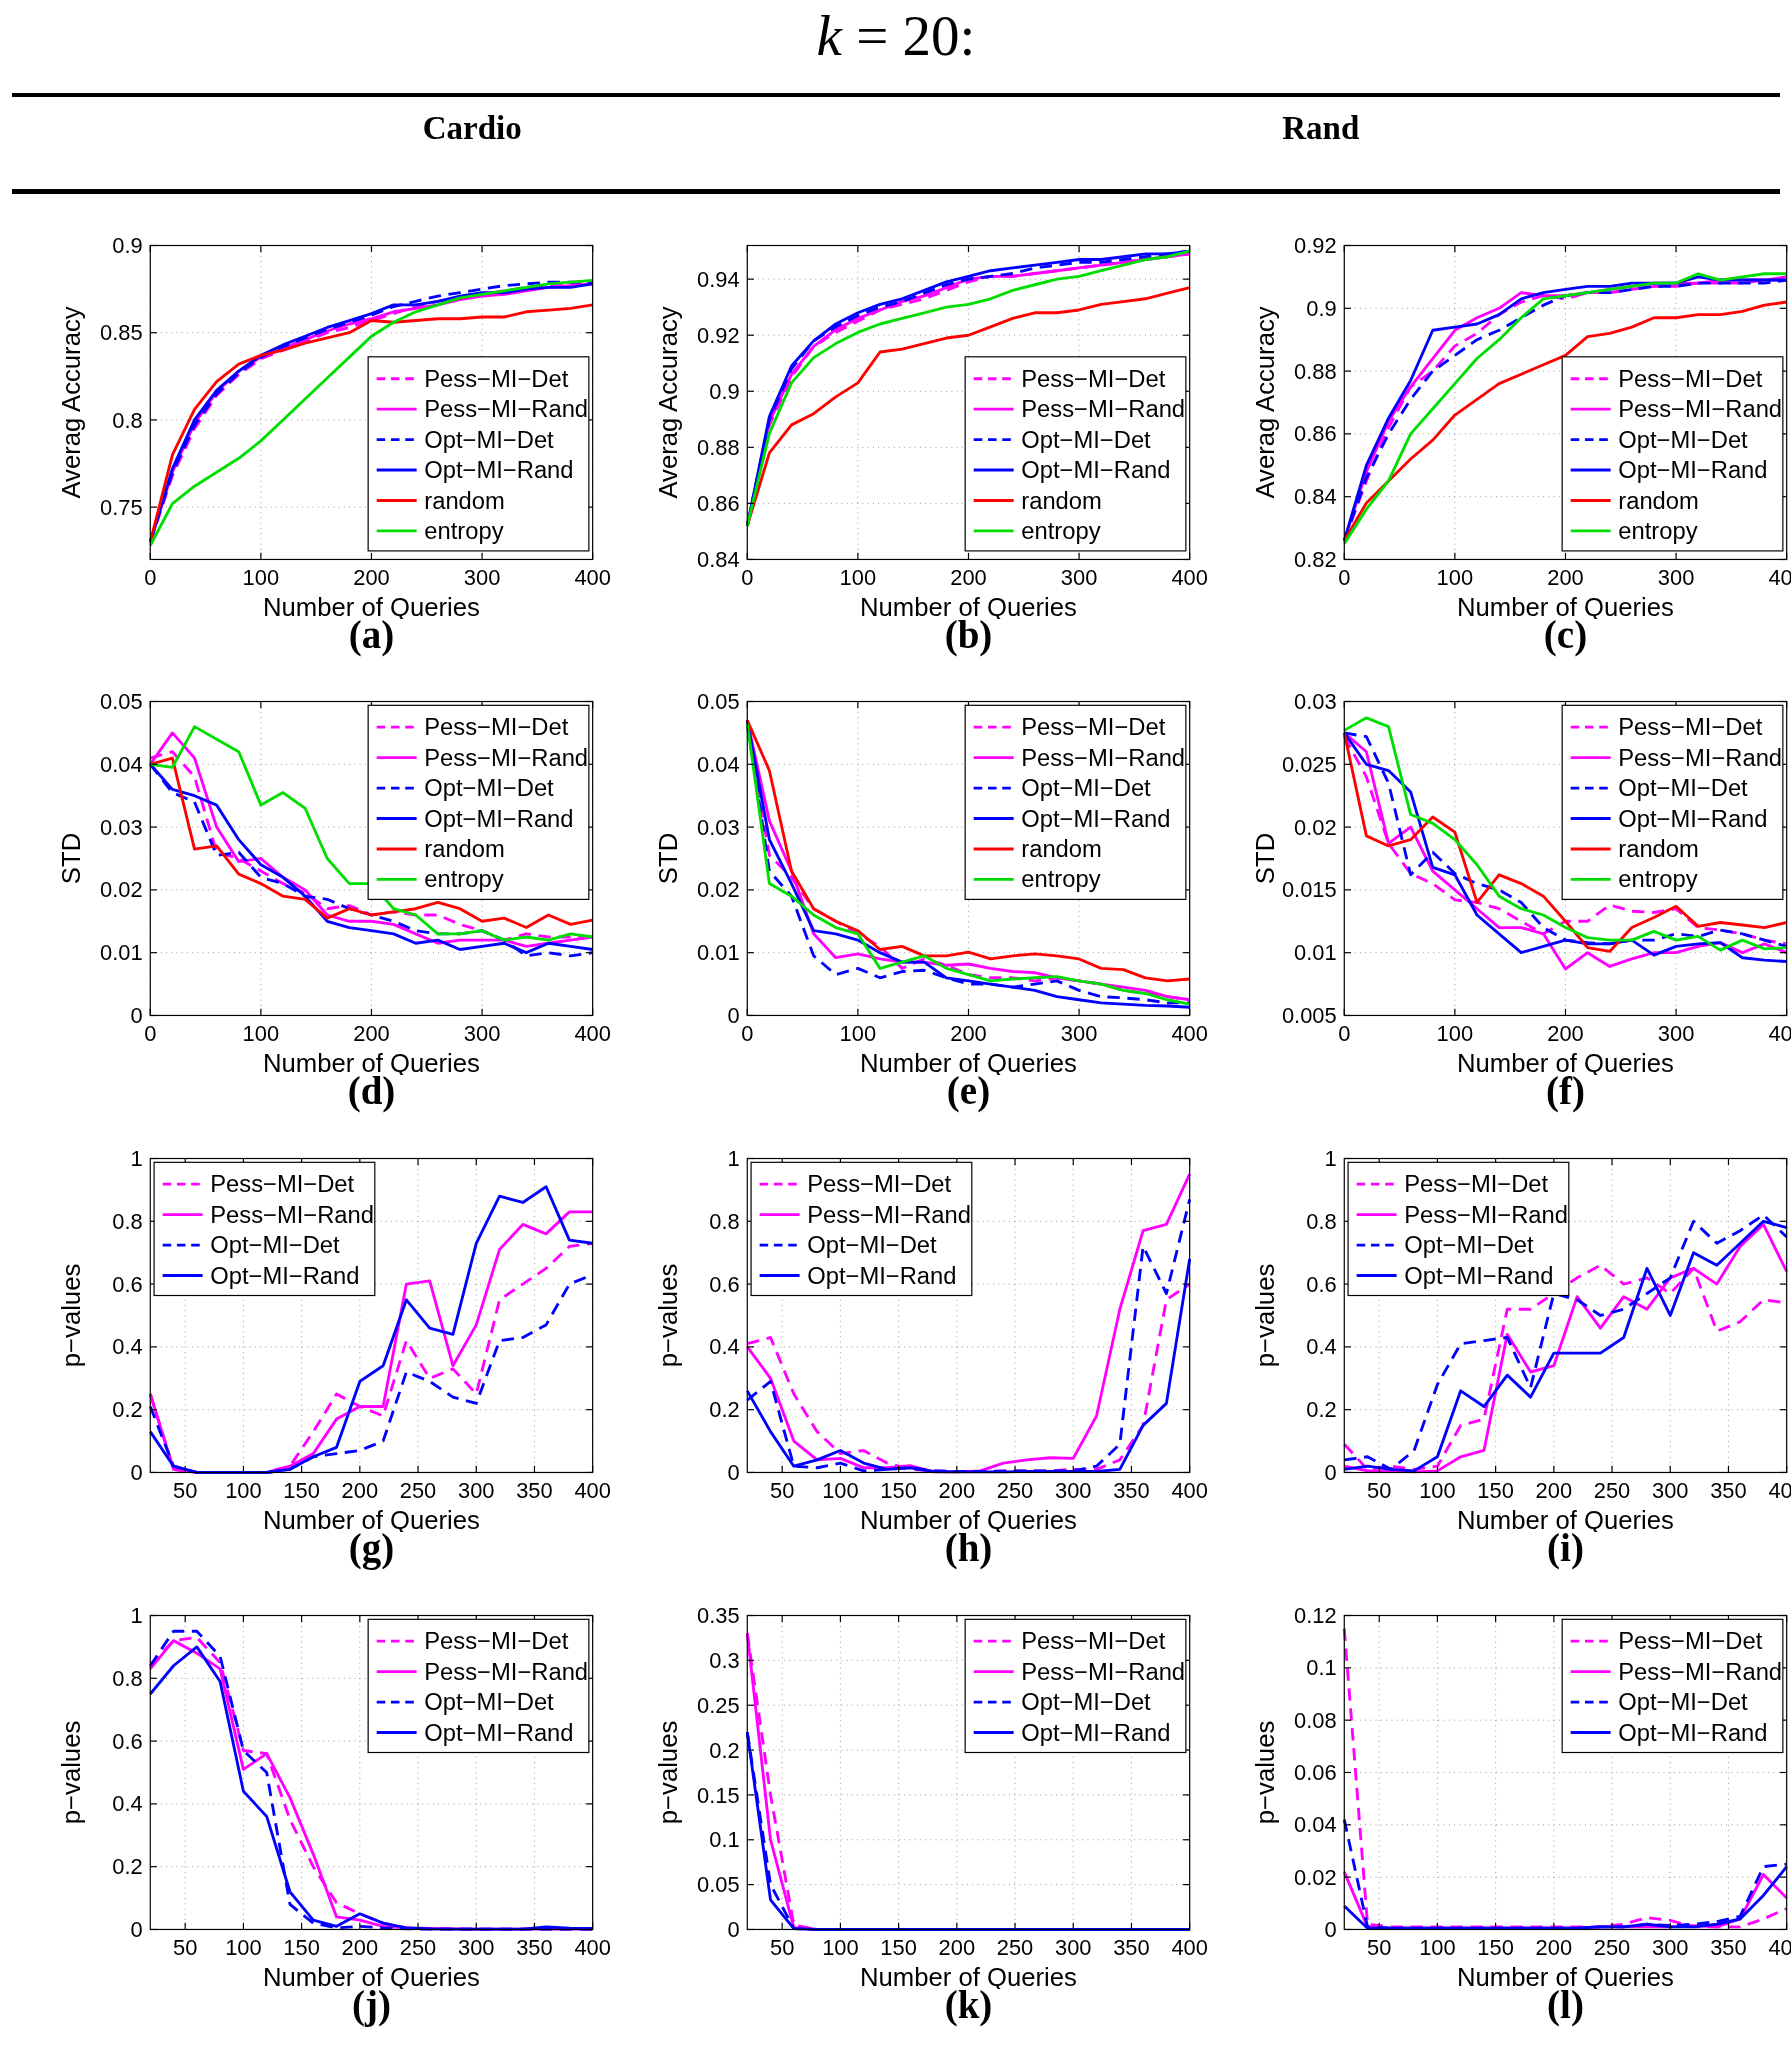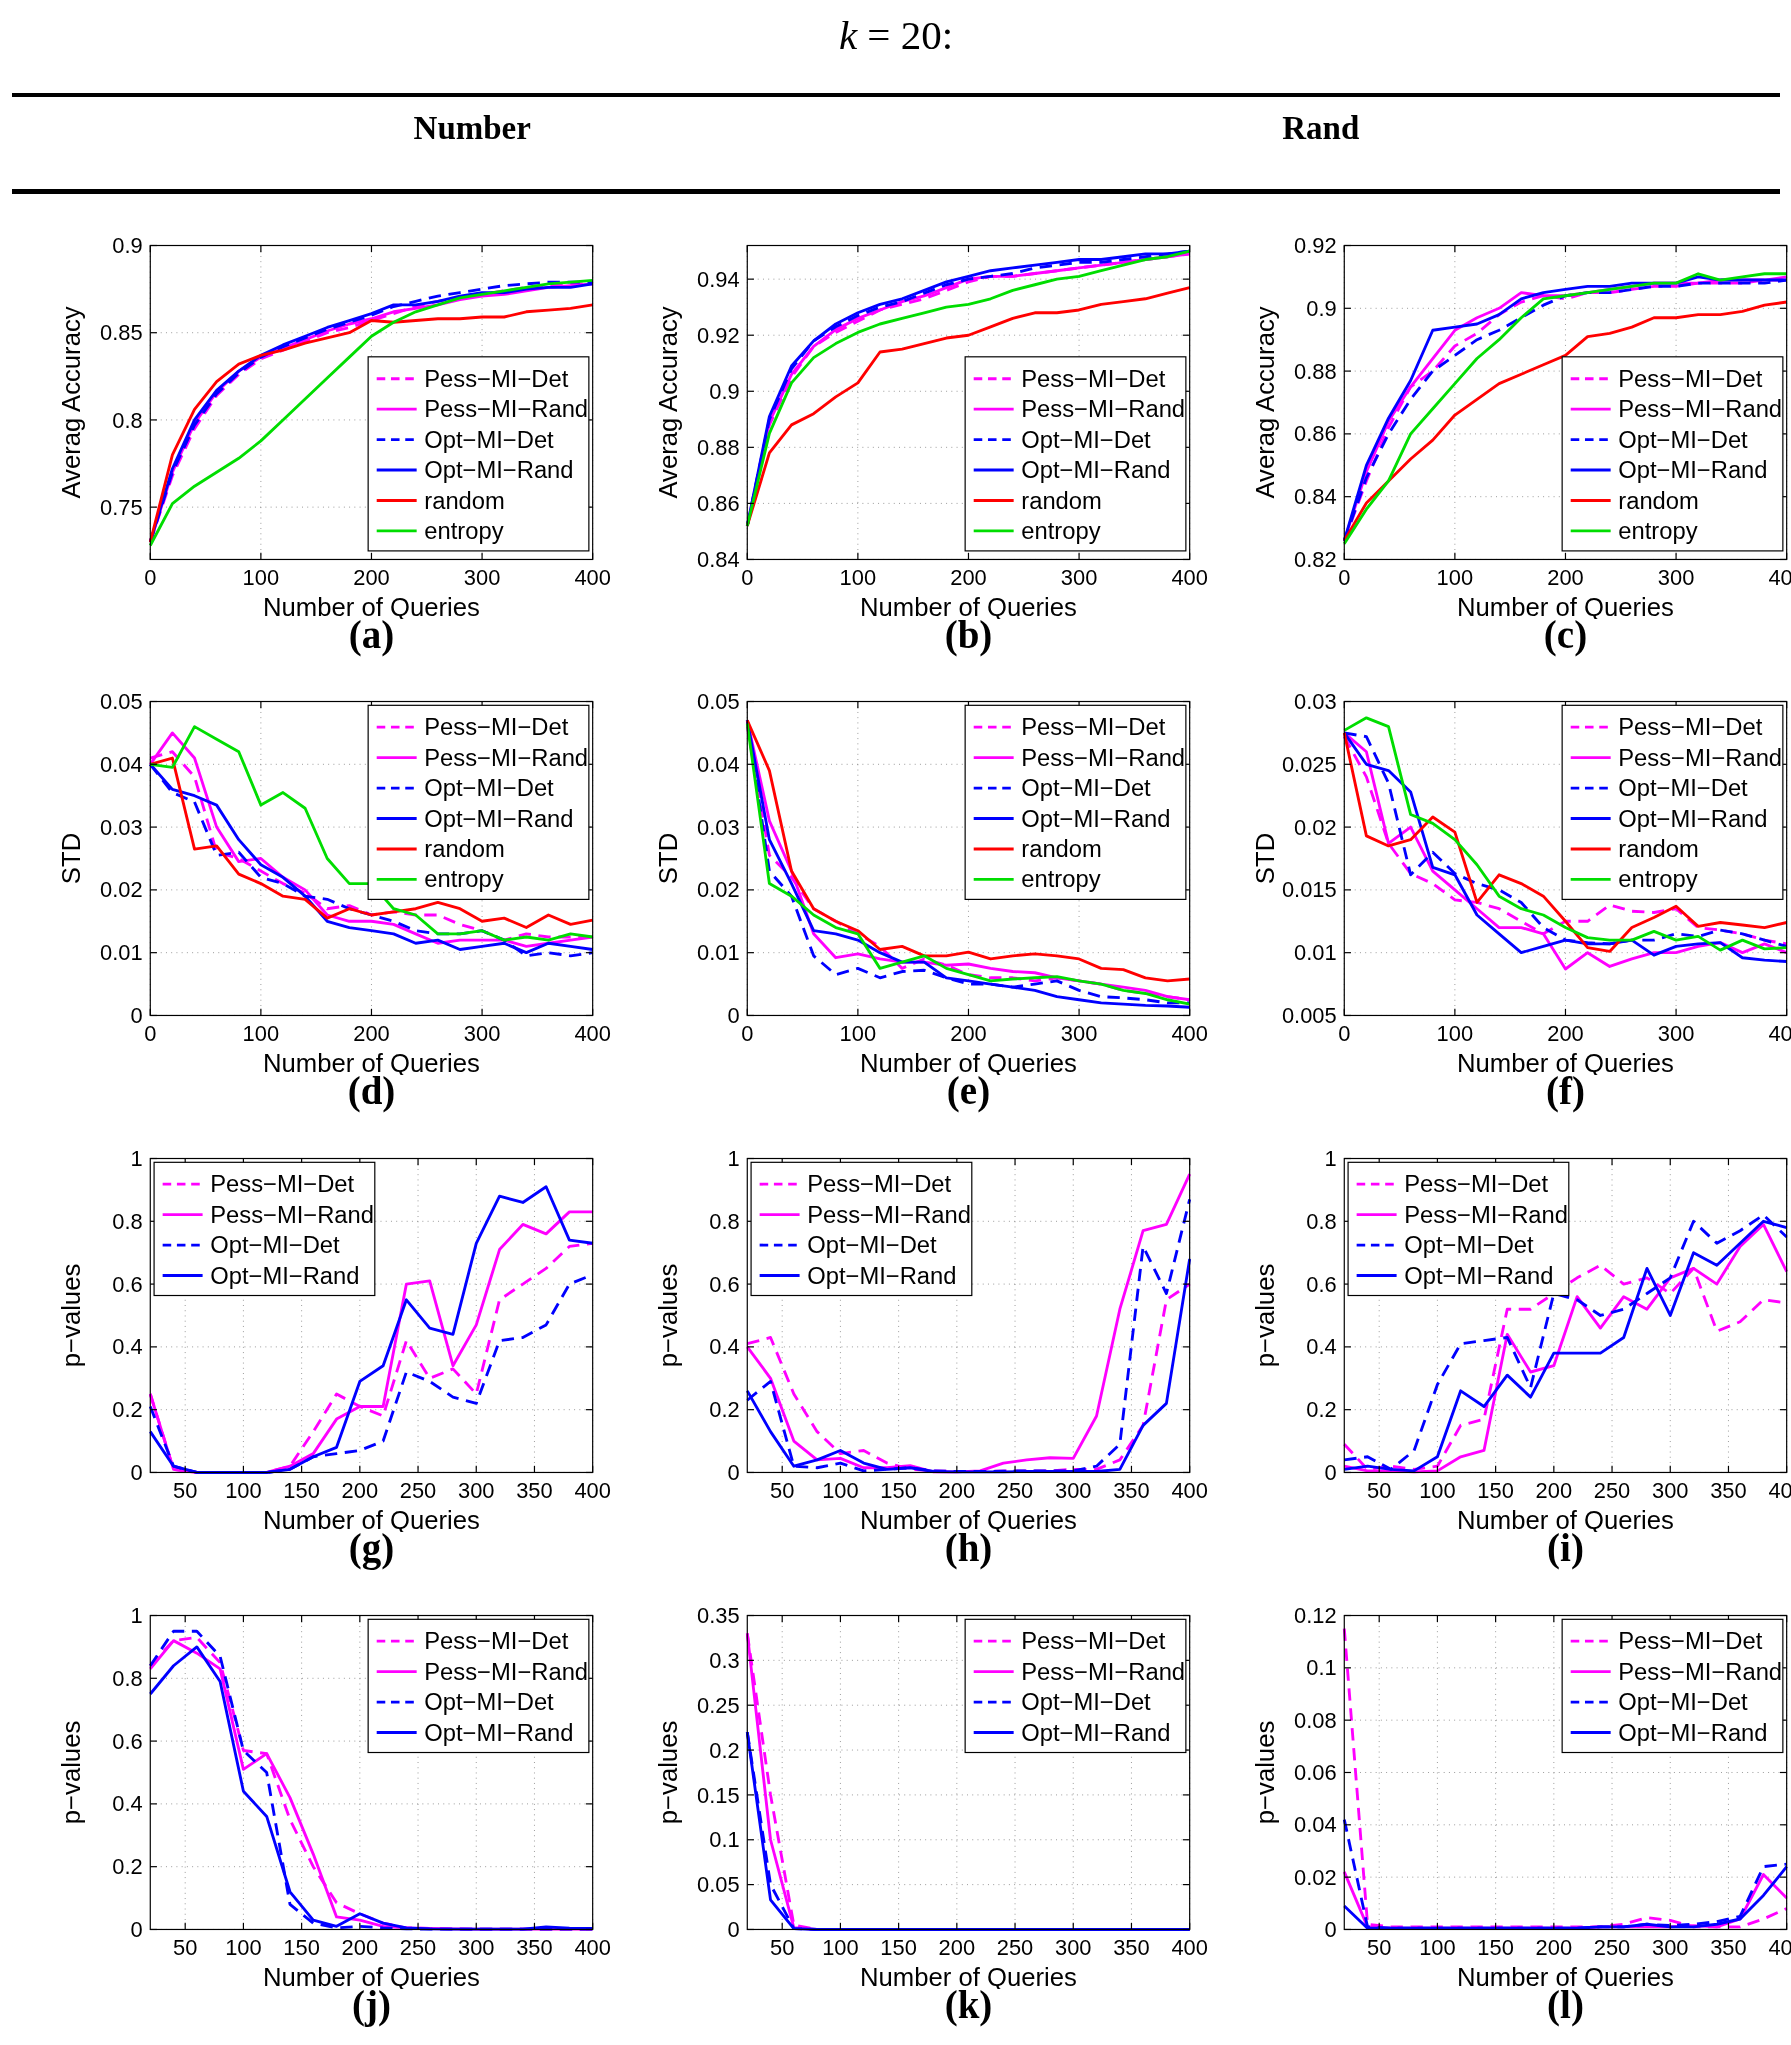--- a/index.html
+++ b/index.html
@@ -1,39 +1,39 @@
 <!DOCTYPE html>
 <html style="font-size:7.6px"><head>
 <meta charset="utf-8">
 <style>
   html,body{margin:0;padding:0;background:#fff;}
   .page{position:relative;width:1792px;height:2046px;background:#fff;overflow:hidden;
         font-family:"Liberation Sans",sans-serif;color:#000;}
   .title{position:absolute;top:0px;left:0;width:100%;text-align:center;
-         font-family:"Liberation Serif",serif;font-size:41px;line-height:71px;}
+         font-family:"Liberation Serif",serif;font-size:57px;line-height:71px;}
   .t-var{font-style:italic;}
   .rule{position:absolute;left:12px;width:1768px;background:#000;}
   .rule-top{top:93px;height:3.8px;}
   .rule-bottom{top:189px;height:4.8px;}
   .header-row{position:absolute;top:110px;left:48px;width:1697px;display:flex;}
   .header-cell{flex:1;text-align:center;font-family:"Liberation Serif",serif;
                font-weight:700;font-size:33px;}
   .figure{position:absolute;width:597px;height:457px;}
   .figure svg{position:absolute;top:0;left:0;}
   .caption{position:absolute;top:407px;left:102px;width:443px;text-align:center;
            font-family:"Liberation Serif",serif;font-weight:700;font-size:39px;}
 </style>
 </head>
 <body>
 
 <div class="page">
   <div class="title"><span class="t-var">k</span><span> = 20:</span></div>
   <div class="rule rule-top"></div>
   <div class="header-row">
-    <div class="header-cell">Number</div>
+    <div class="header-cell">Cardio</div>
     <div class="header-cell">Rand</div>
   </div>
   <div class="rule rule-bottom"></div>
   <div id="charts">
       <div class="figure" style="left: 48px; top: 205px;">
         <svg viewBox="0 0 1255 870" width="597" height="414">
           <g stroke="#777777" stroke-width="1.6" stroke-dasharray="2 9">
             <line x1="215" y1="85" x2="215" y2="745"></line>
             <line x1="447.5" y1="85" x2="447.5" y2="745"></line>
             <line x1="680" y1="85" x2="680" y2="745"></line>

